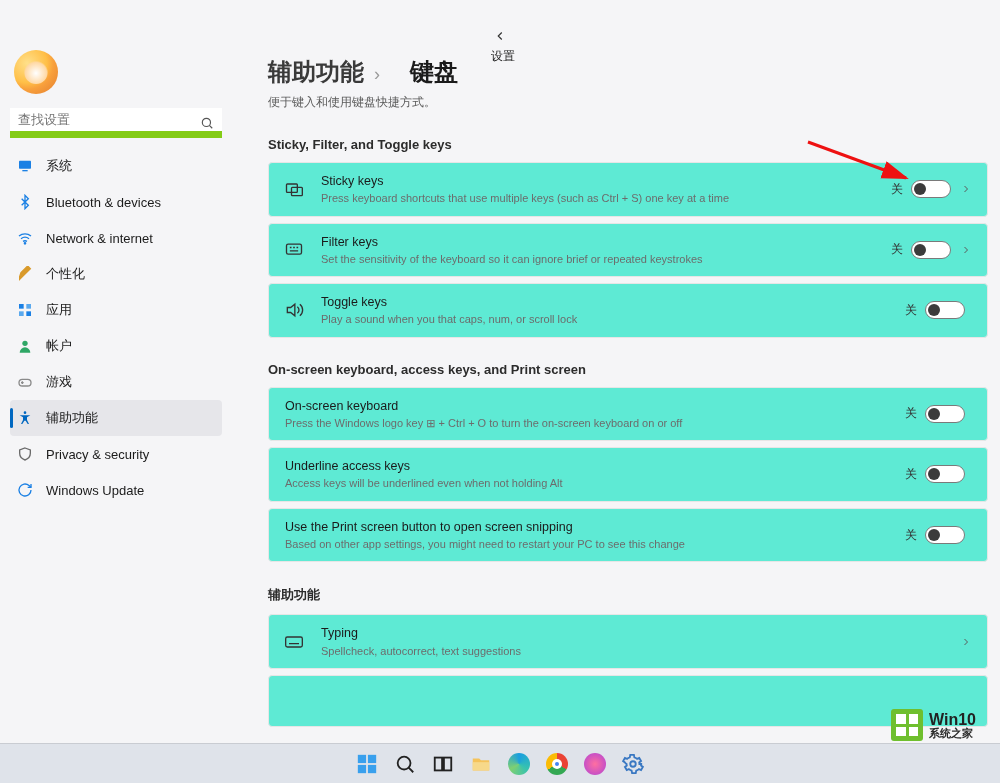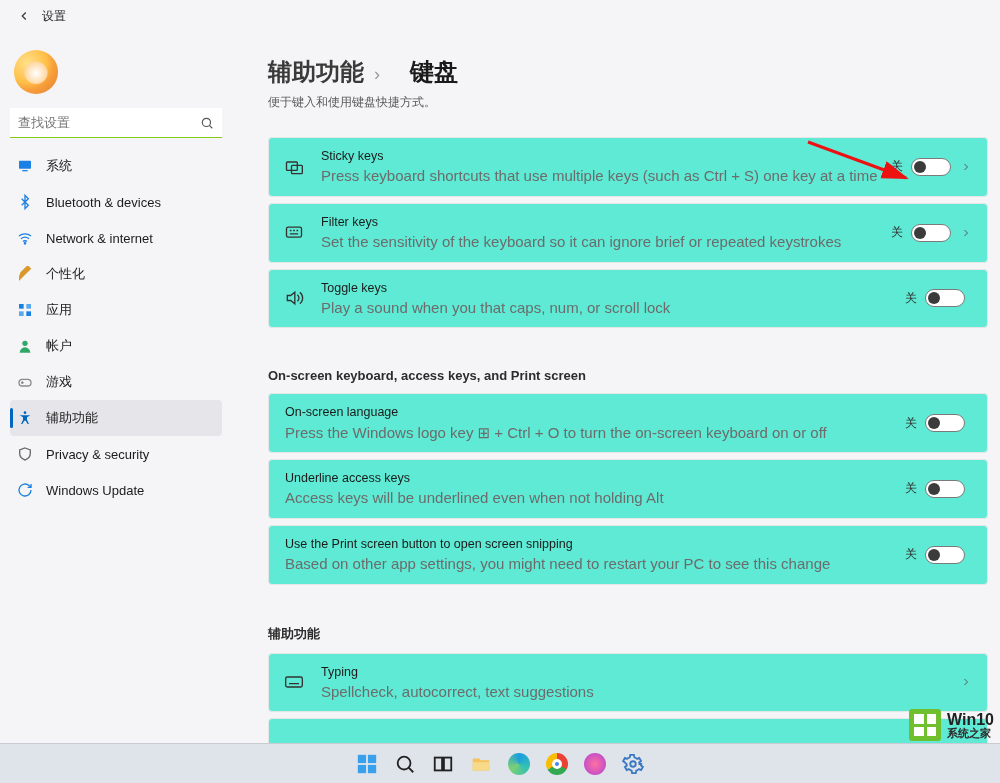--- a/index.html
+++ b/index.html
@@ -10,21 +10,22 @@
     height: 783px;
     overflow: hidden;
     position: relative;
     font-size: 13px;
     color: #1b1b1b;
   }
   
   .top-bar {
     display: flex;
     align-items: center;
-    padding: 4px 12px;
+    padding: 24px 12px;
+    flex-direction: column;
   }
   .back-btn {
     width: 24px; height: 24px; display:flex; align-items:center; justify-content:center;
     cursor:pointer; border-radius:4px;
   }
   .back-btn svg { width:14px; height:14px; stroke:#333; }
   .app-title { margin-left:6px; font-size:12px; }
 
   
   .left-col {
@@ -49,21 +50,21 @@
     border-radius:50%;
   }
   .search-wrap {
     position:relative;
     margin: 0 0 10px 0;
   }
   .search-input {
     width: 100%;
     height: 30px;
     border: none;
-    border-bottom: 1px solid #84cc16;
+    border-bottom: 7px solid #84cc16;
     background: #fff;
     padding: 0 30px 0 8px;
     font-size: 13px;
     outline:none;
   }
   .search-icon {
     position:absolute; right:8px; top:50%; transform:translateY(-50%);
     width:14px; height:14px; color:#555;
   }
   .nav {
@@ -102,42 +103,42 @@
   }
   .crumb-parent { font-size:24px; font-weight:600; color:#3a3a3a; }
   .crumb-sep { font-size:18px; color:#9a9a9a; }
   .crumb-current { font-size:24px; font-weight:600;margin-left:20px; }
   .page-sub { font-size:12px; color:#5a5a5a; margin-bottom:26px; }
 
   .section-title {
     font-size:13px; font-weight:600; color:#2c2c2c;
     margin: 0 0 10px 0;
   }
-  .section-title.mt { margin-top:40px; }
+  .section-title.mt { margin-top:24px; }
 
   .card {
     background:#5eead4;
     border:1px solid #e6e6e6;
     border-radius:4px;
     display:flex;
     align-items:center;
     padding:10px 14px 10px 14px;
     margin-bottom:6px;
     min-height:52px;
     position:relative;
     cursor:pointer;
   }
   .card .lead-icon {
     width:22px; height:22px; margin-right:16px; color:#333;
     display:flex; align-items:center; justify-content:center;
   }
   .card .lead-icon svg { width:20px; height:20px; }
   .card .texts { flex:1; min-width:0; }
   .card .title { font-size:12.5px; color:#1b1b1b; line-height:1.3; }
-  .card .desc { font-size:15px; color:#6c6c6c; line-height:1.3; margin-top:2px; }
+  .card .desc { font-size:11px; color:#6c6c6c; line-height:1.3; margin-top:2px; }
   .card .state-label {
     font-size:12px; color:#333;
     margin-right:8px;
     width:18px; text-align:right;
   }
   .toggle {
     width:40px; height:18px; border-radius:10px;
     background:#fff; border:1px solid #7a7a7a;
     position:relative; margin-right:8px;
   }
@@ -164,21 +165,21 @@
   .tb-btn {
     width:32px; height:32px; border-radius:4px;
     display:flex; align-items:center; justify-content:center;
     cursor:pointer;
   }
   .tb-btn svg, .tb-btn .gblob { width:22px; height:22px; }
   .gblob { border-radius:50%; }
 
   
   .watermark {
-    position:absolute; right:6px; bottom:42px;
+    position:absolute; right:24px; bottom:42px;
     display:flex; align-items:center;
     font-size:16px; font-weight:700; color:#222;
     gap:6px;
   }
   .watermark .tile{
     width:32px;height:32px;background:#6fbf2e;border-radius:3px;
     display:grid; grid-template-columns:1fr 1fr; grid-template-rows:1fr 1fr;
     gap:3px; padding:5px;
   }
   .watermark .tile span{ background:#fff; }
@@ -312,20 +313,21 @@
 </div>
 
 <div class="main">
   <div class="breadcrumb">
     <span class="crumb-parent">辅助功能</span>
     <span class="crumb-sep">›</span>
     <span class="crumb-current">键盘</span>
   </div>
   <div class="page-sub">便于键入和使用键盘快捷方式。</div>
 
+  <div class="section-title">Sticky, Filter, and Toggle keys</div>
 
   <div class="card">
     <span class="lead-icon">
       <svg viewBox="0 0 24 24" fill="none" stroke="currentColor" stroke-width="1.6">
           <rect x="3" y="6" width="13" height="10" rx="1"></rect>
           <rect x="9" y="10" width="13" height="10" rx="1"></rect>
         </svg>
     </span>
     <div class="texts">
       <div class="title">Sticky keys</div>
@@ -374,21 +376,21 @@
     </div>
     <span class="state-label">关</span>
     <span class="toggle"></span>
   </div>
 
 
   <div class="section-title mt">On-screen keyboard, access keys, and Print screen</div>
 
   <div class="card no-icon">
     <div class="texts">
-      <div class="title">On-screen language</div>
+      <div class="title">On-screen keyboard</div>
       <div class="desc">Press the Windows logo key ⊞ + Ctrl + O to turn the on-screen keyboard on or off</div>
     </div>
     <span class="state-label">关</span>
     <span class="toggle"></span>
   </div>
 
   <div class="card no-icon">
     <div class="texts">
       <div class="title">Underline access keys</div>
       <div class="desc">Access keys will be underlined even when not holding Alt</div>

